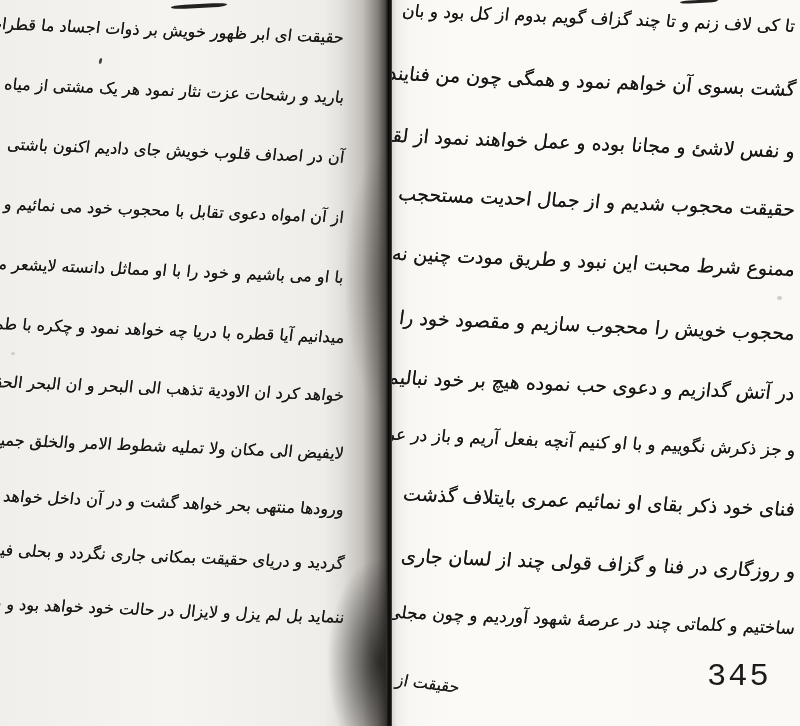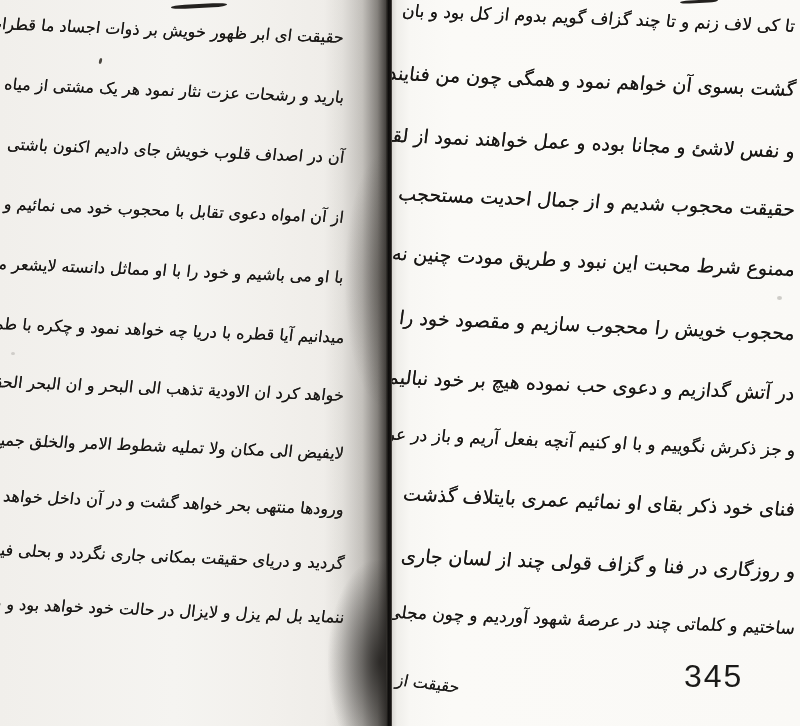--- a/index.html
+++ b/index.html
@@ -59,22 +59,22 @@
   
   .header-dash{
     position:absolute;background:#23211f;border-radius:50%/100%;
     transform:rotate(-3deg);
   }
   .dash-left{left:171px;top:4px;width:56px;height:4px;}
   .dash-right{left:288px;top:0px;width:38px;height:3px;}
 
   
   .folio-number{
-    position:absolute;left:292px;top:658px;
-    font-family:Liberation Sans, sans-serif;
+    position:absolute;left:315px;top:658px;
+    font-family:Liberation Mono, monospace;
     font-size:32px;color:#1b1a18;letter-spacing:2px;
   }
   .catchword{
     position:absolute;left:4px;top:674px;
     direction:rtl;font-size:16px;color:#1b1a18;white-space:nowrap;
     transform:rotate(7deg) skewX(-6deg);
     text-shadow:0 0 0.5px rgba(24,22,20,0.85);
   }
 
   

